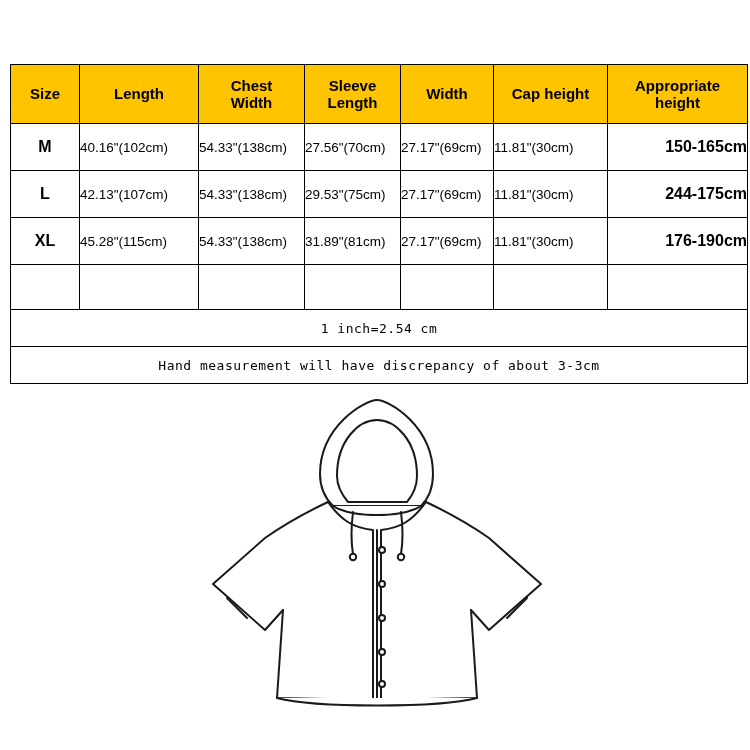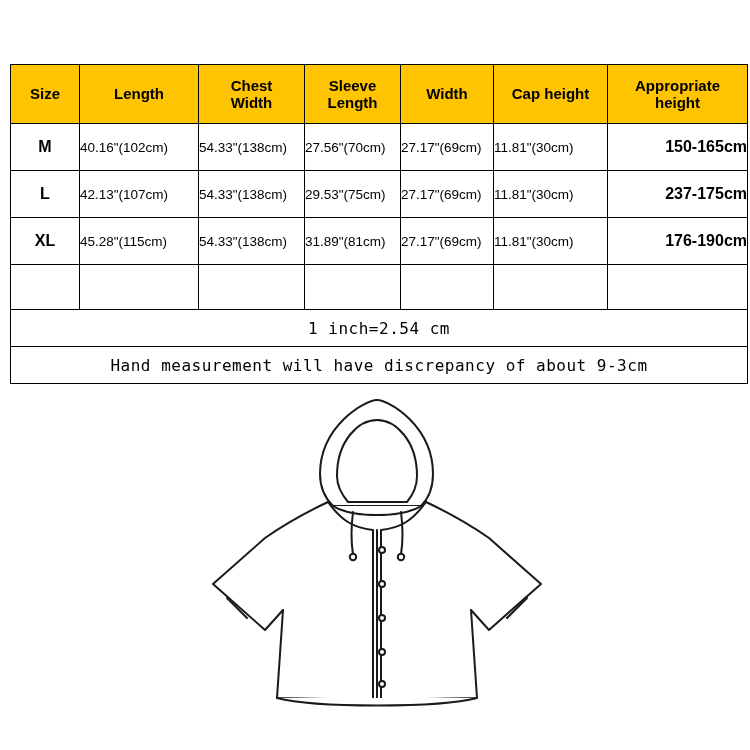--- a/index.html
+++ b/index.html
@@ -74,21 +74,21 @@
   td.appr {
     text-align: right;
     font-weight: bold;
     font-size: 16px;
   }
   tr.empty-row td { height: 44px; }
 
   td.note {
     text-align: center;
     font-family: "DejaVu Sans Mono", monospace;
-    font-size: 16px;
+    font-size: 13px;
     height: 36px;
     letter-spacing: 0.5px;
     margin-left: 44px;
   }
 
   
   .illustration {
     position: absolute;
     left: 0;
     top: 378px;
@@ -137,21 +137,21 @@
           <td class="meas">11.81"(30cm)</td>
           <td class="appr">150-165cm</td>
         </tr>
         <tr>
           <td class="size-cell">L</td>
           <td class="meas">42.13"(107cm)</td>
           <td class="meas">54.33"(138cm)</td>
           <td class="meas">29.53"(75cm)</td>
           <td class="meas">27.17"(69cm)</td>
           <td class="meas">11.81"(30cm)</td>
-          <td class="appr">237-175cm</td>
+          <td class="appr">244-175cm</td>
         </tr>
         <tr>
           <td class="size-cell">XL</td>
           <td class="meas">45.28"(115cm)</td>
           <td class="meas">54.33"(138cm)</td>
           <td class="meas">31.89"(81cm)</td>
           <td class="meas">27.17"(69cm)</td>
           <td class="meas">11.81"(30cm)</td>
           <td class="appr">176-190cm</td>
         </tr>
@@ -161,21 +161,21 @@
           <td class="meas"></td>
           <td class="meas"></td>
           <td class="meas"></td>
           <td class="meas"></td>
           <td class="appr"></td>
         </tr>
         <tr>
           <td class="note" colspan="7">1 inch=2.54 cm</td>
         </tr>
         <tr>
-          <td class="note" colspan="7">Hand measurement will have discrepancy of about 9-3cm</td>
+          <td class="note" colspan="7">Hand measurement will have discrepancy of about 3-3cm</td>
         </tr>
       </tbody>
     </table>
   </div>
 
   <div class="illustration">
     <svg class="coat" width="520" height="350" viewBox="0 0 520 350" fill="none">
       <g stroke="#1a1a1a" stroke-width="2" fill="#ffffff" stroke-linejoin="round" stroke-linecap="round">
 
         <path d="M205 96 C205 48, 250 22, 262 22 C274 22, 318 48, 318 96 C318 112, 312 122, 306 128 L218 128 C212 122, 205 112, 205 96 Z"></path>

